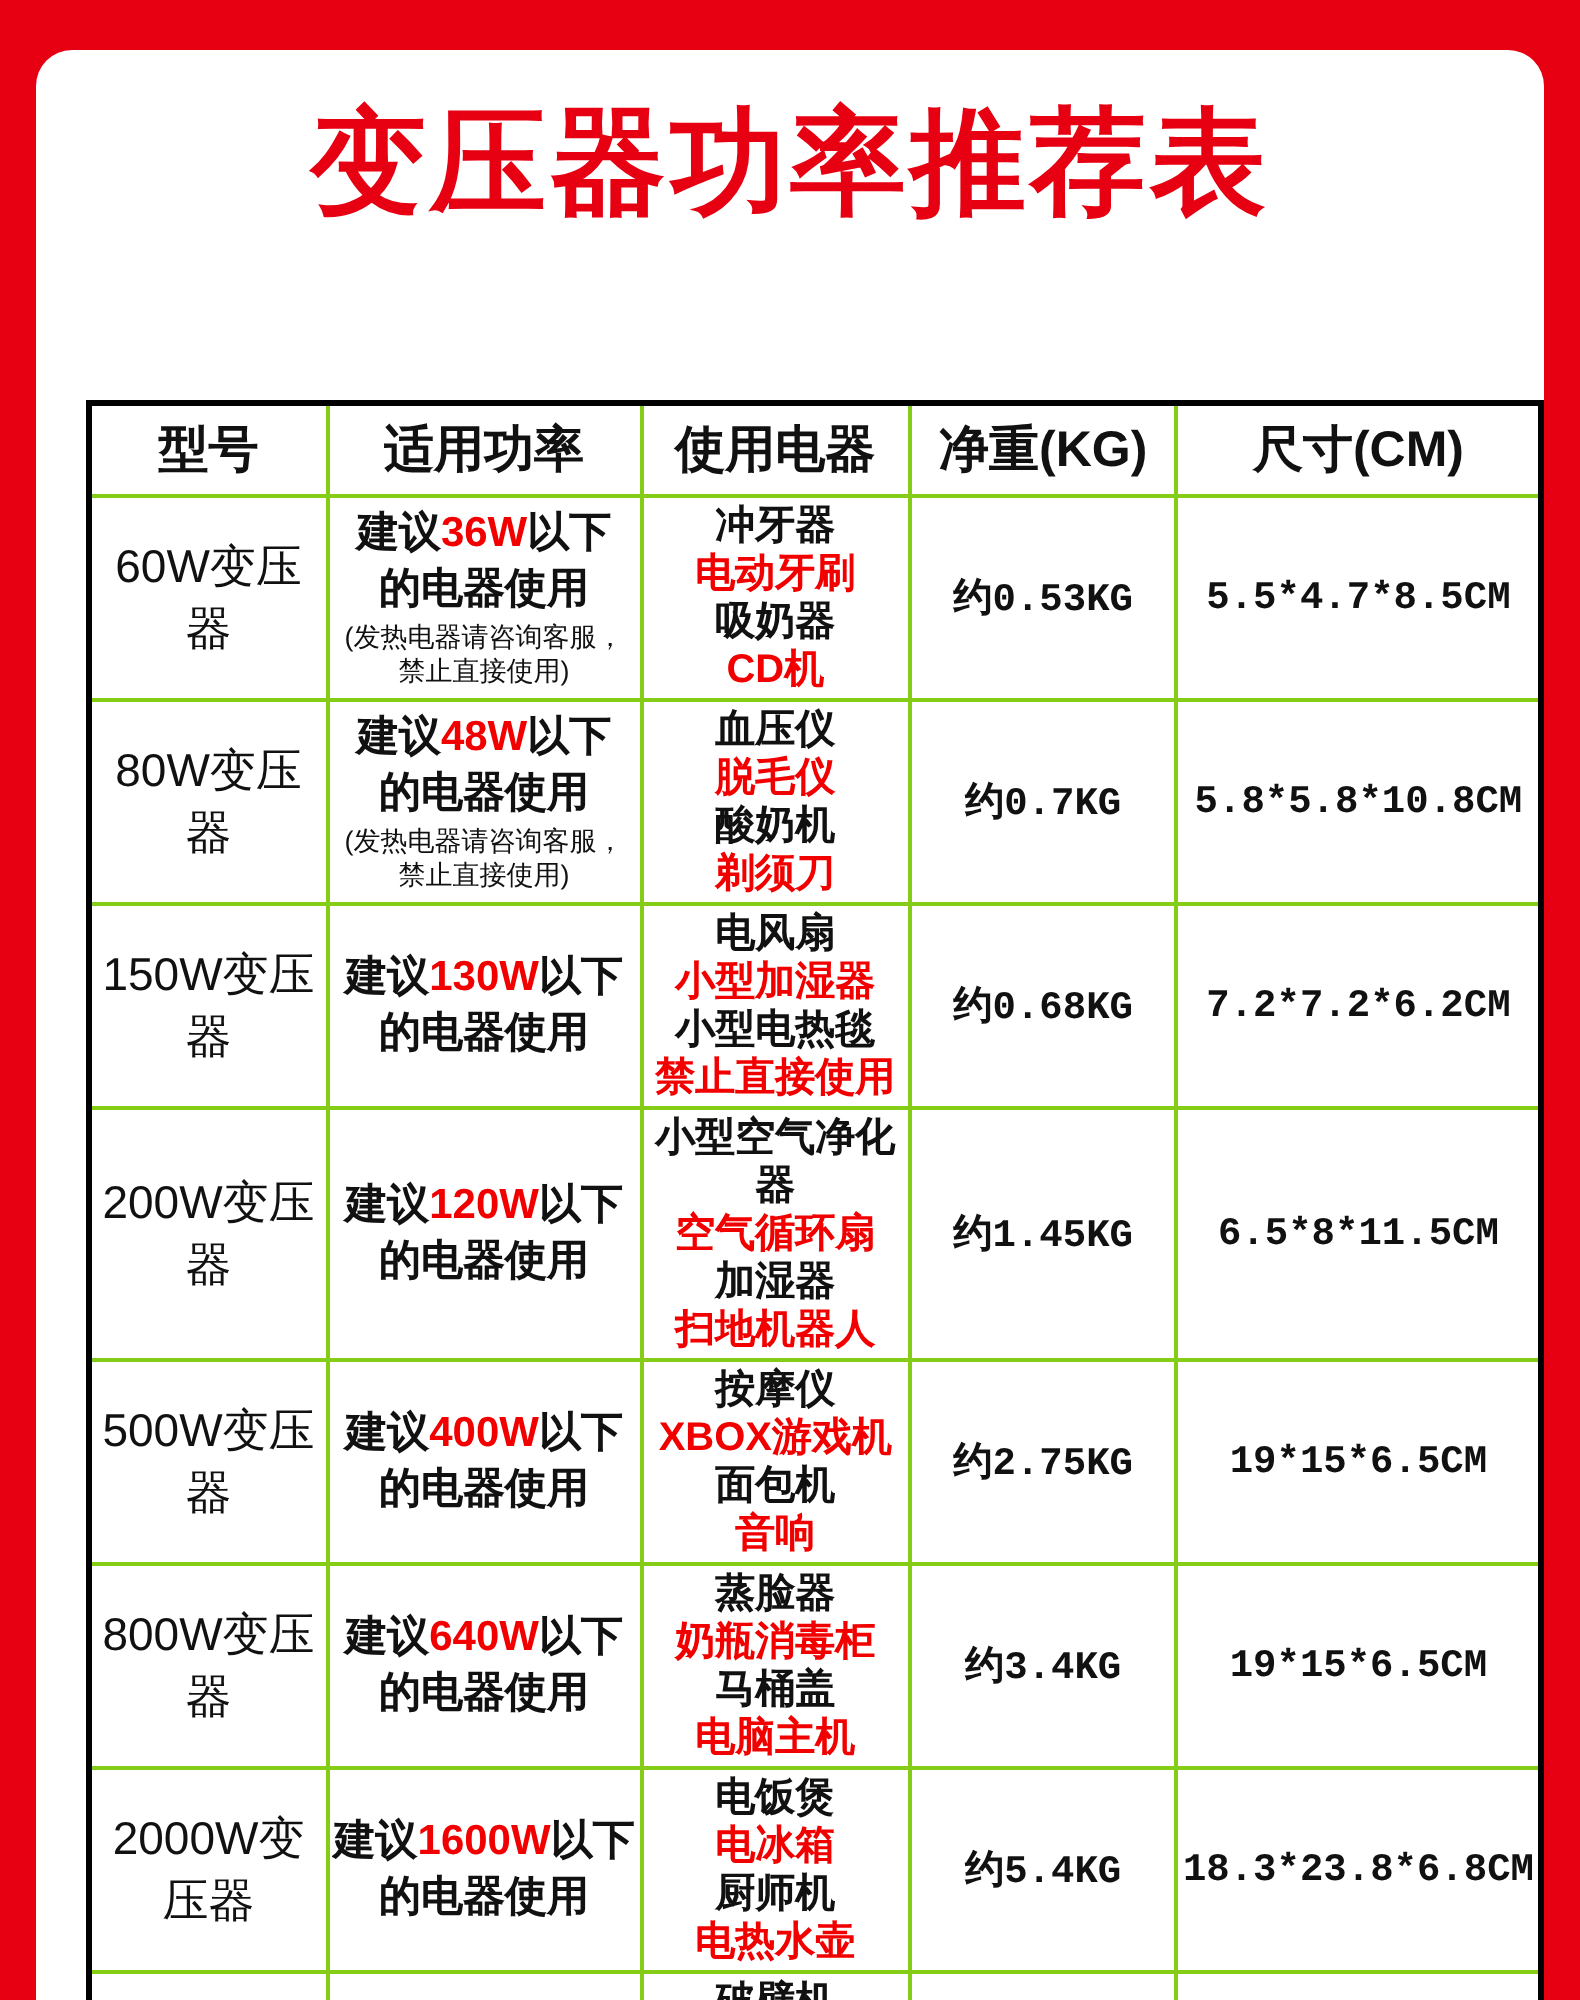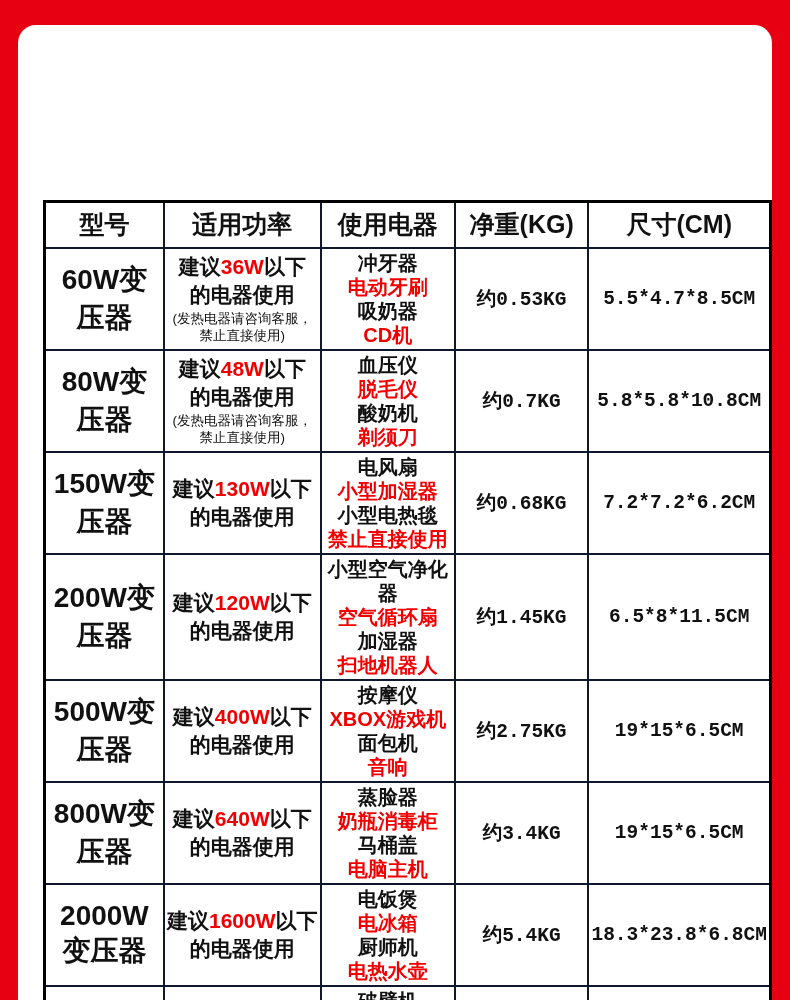--- a/index.html
+++ b/index.html
@@ -19,39 +19,40 @@
     position:absolute; left:0; right:0; top:24px; margin:0;
     text-align:center; font-size:58px; line-height:1.15; font-weight:900;
     color:var(--accent-red); letter-spacing:2px;
   }
   table.spec-table {
     position:absolute; left:25px; top:175px;
     border-collapse:collapse; table-layout:fixed; background:#ffffff;
     border:3px solid #000;
   }
   .spec-table th, .spec-table td {
-    border:2px solid #0f172a; text-align:center; vertical-align:middle;
+    border:2px solid #84cc16; text-align:center; vertical-align:middle;
     padding:2px; overflow:hidden;margin-left:40px;
   }
   .spec-table th { height:46px; font-size:25px; font-weight:600; }
   .spec-table tbody tr { height:102px; }
-  td[data-name="model-cell"]  { font-size:28px; font-weight:700; }
+  td[data-name="model-cell"]  { font-size:23px; font-weight:400; }
   td[data-name="power-cell"]  { font-size:21px; font-weight:700; line-height:28px;border-radius:20px; }
   .power-note { font-size:13.5px; line-height:17px; font-weight:400; margin-top:1px; }
   .appliance  { font-size:20px; line-height:24px; font-weight:600; }
   td[data-name="weight-cell"], td[data-name="size-cell"] { font-size:19.5px; font-weight:600; letter-spacing:0;font-family:Liberation Mono, monospace; }
   .red { color:var(--text-red); }
   tr.row-partial td { vertical-align:top; }
   tr.row-partial td[data-name="power-cell"] { padding-top:13px; }
   tr.row-partial td[data-name="appliances-cell"] { padding-top:2px; }
 </style>
 </head>
 <body data-name="page-background">
 
 <div class="panel" data-name="content-panel">
+  <h1 class="title" data-name="page-title">变压器功率推荐表</h1>
 
   <table class="spec-table" data-name="power-recommendation-table">
     <colgroup>
       <col style="width:120px">
         <col style="width:159px">
         <col style="width:136px">
       <col style="width:135px">
         <col style="width:155px">
     </colgroup>
     <thead data-name="table-header">

